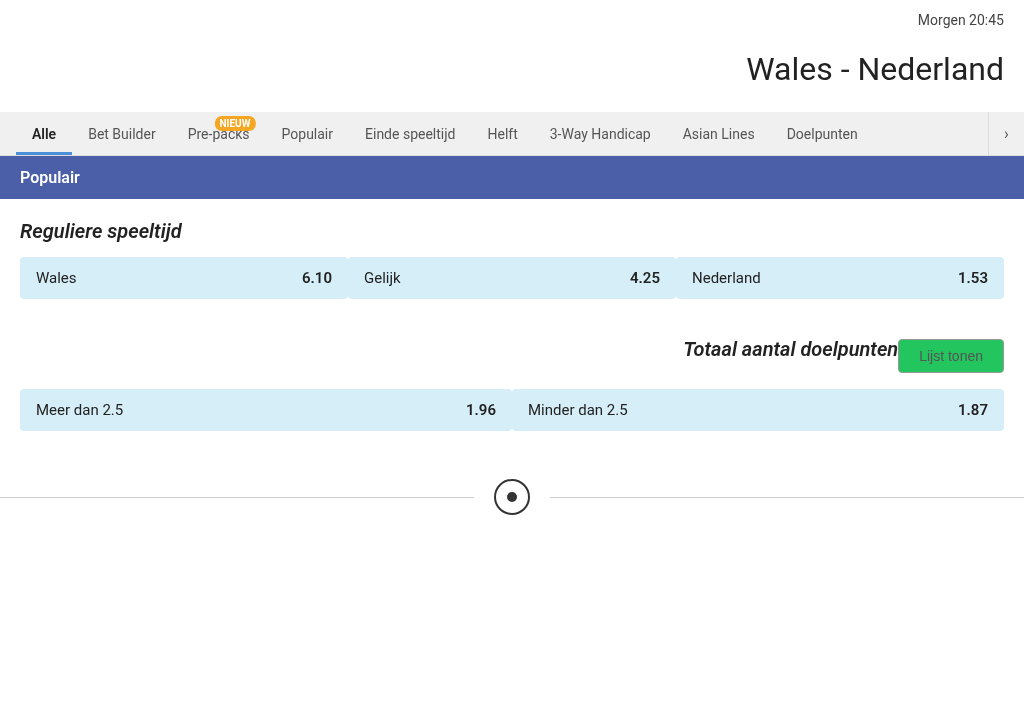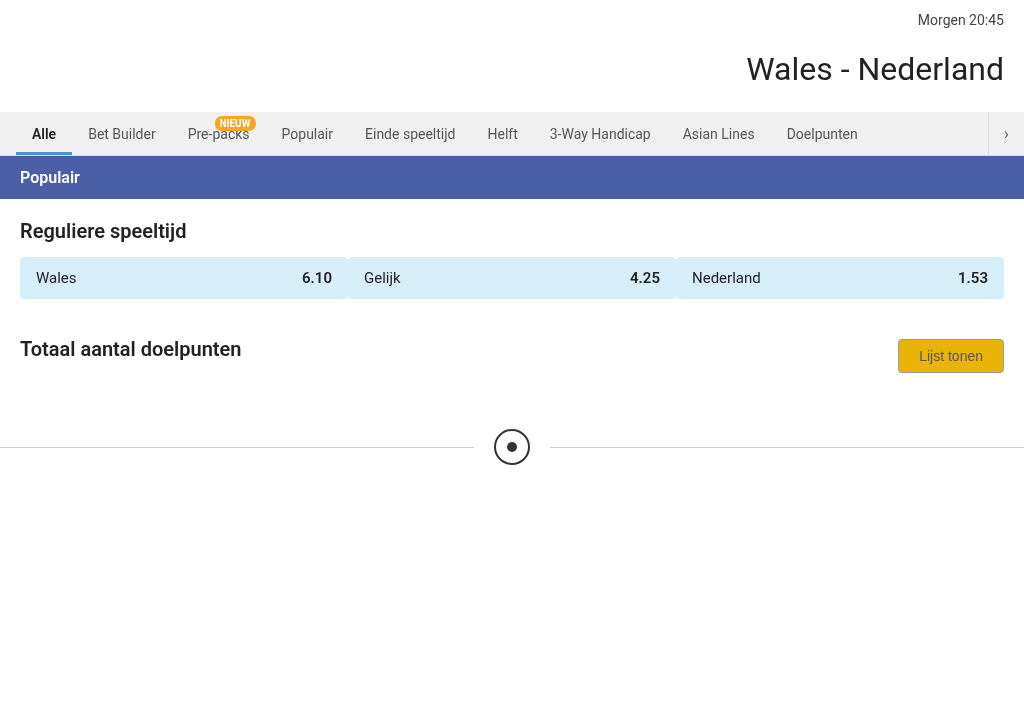--- a/index.html
+++ b/index.html
@@ -103,20 +103,21 @@
 
     .subsection {
       padding: 20px 20px 10px;
     }
 
     .subsection-title {
       font-size: 20px;
       font-weight: 600;
       color: #222;
       margin-bottom: 14px;
+      font-style: italic;
     }
 
     .bet-row {
       display: flex;
       margin-bottom: 8px;
     }
 
     .bet-cell {
       background: #d6eef8;
       border-radius: 4px;
@@ -134,28 +135,28 @@
     }
 
     .bet-odds {
       font-size: 15px;
       font-weight: 600;
       color: #222;
     }
 
     .subsection-header-row {
       display: flex;
-      justify-content: space-between;
+      justify-content: flex-end;
       align-items: center;
       margin-bottom: 14px;
     }
 
     .lijst-tonen-btn {
       border: 1px solid #999;
-      background: #eab308;
+      background: #22c55e;
       color: #555;
       padding: 8px 20px;
       font-size: 14px;
       border-radius: 4px;
       cursor: pointer;
     }
 
     .divider-area {
       display: flex;
       align-items: center;
@@ -265,20 +266,30 @@
       </div>
     </div>
   </div>
 
   <div class="subsection">
     <div class="subsection-header-row">
       <div class="subsection-title">Totaal aantal doelpunten</div>
       <button class="lijst-tonen-btn">Lijst tonen</button>
     </div>
 
+    <div class="bet-row">
+      <div class="bet-cell">
+        <span class="bet-label">Meer dan 2.5</span>
+        <span class="bet-odds">1.96</span>
+      </div>
+      <div class="bet-cell">
+        <span class="bet-label">Minder dan 2.5</span>
+        <span class="bet-odds">1.87</span>
+      </div>
+    </div>
   </div>
 
   <div class="divider-area">
     <div class="divider-line"></div>
     <div class="scroll-indicator">
       <div class="scroll-dot"></div>
     </div>
     <div class="divider-line"></div>
   </div>
 

